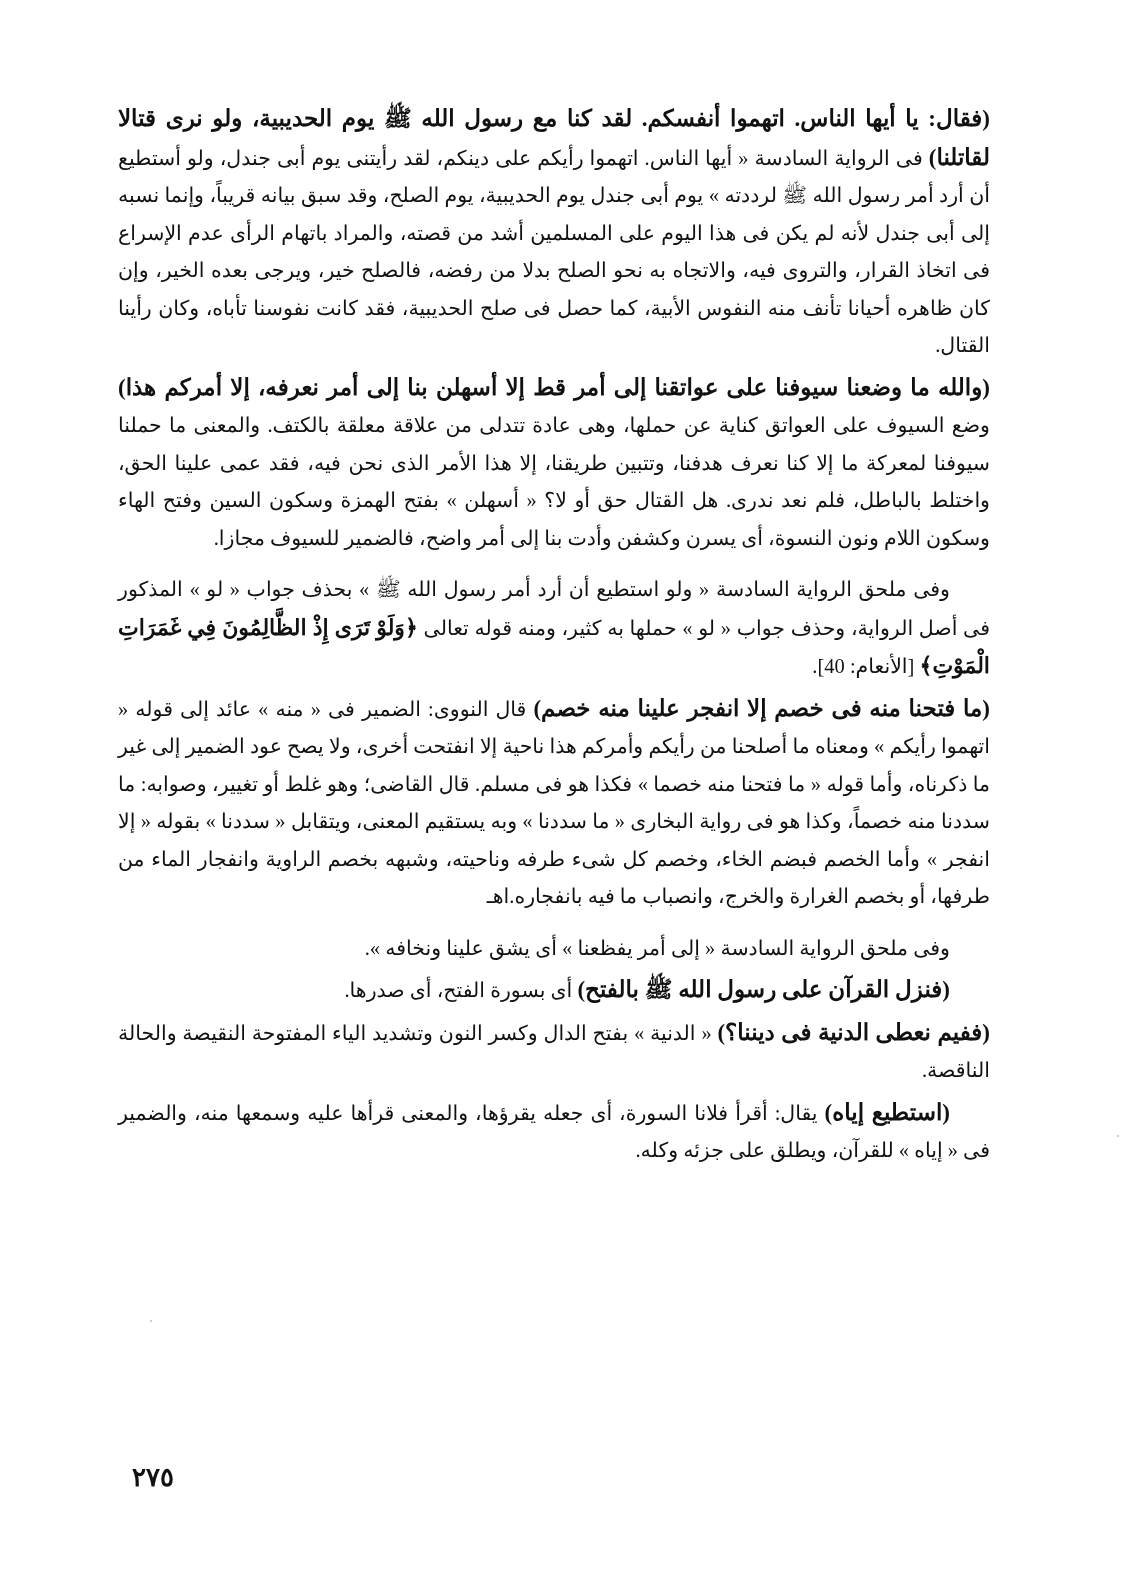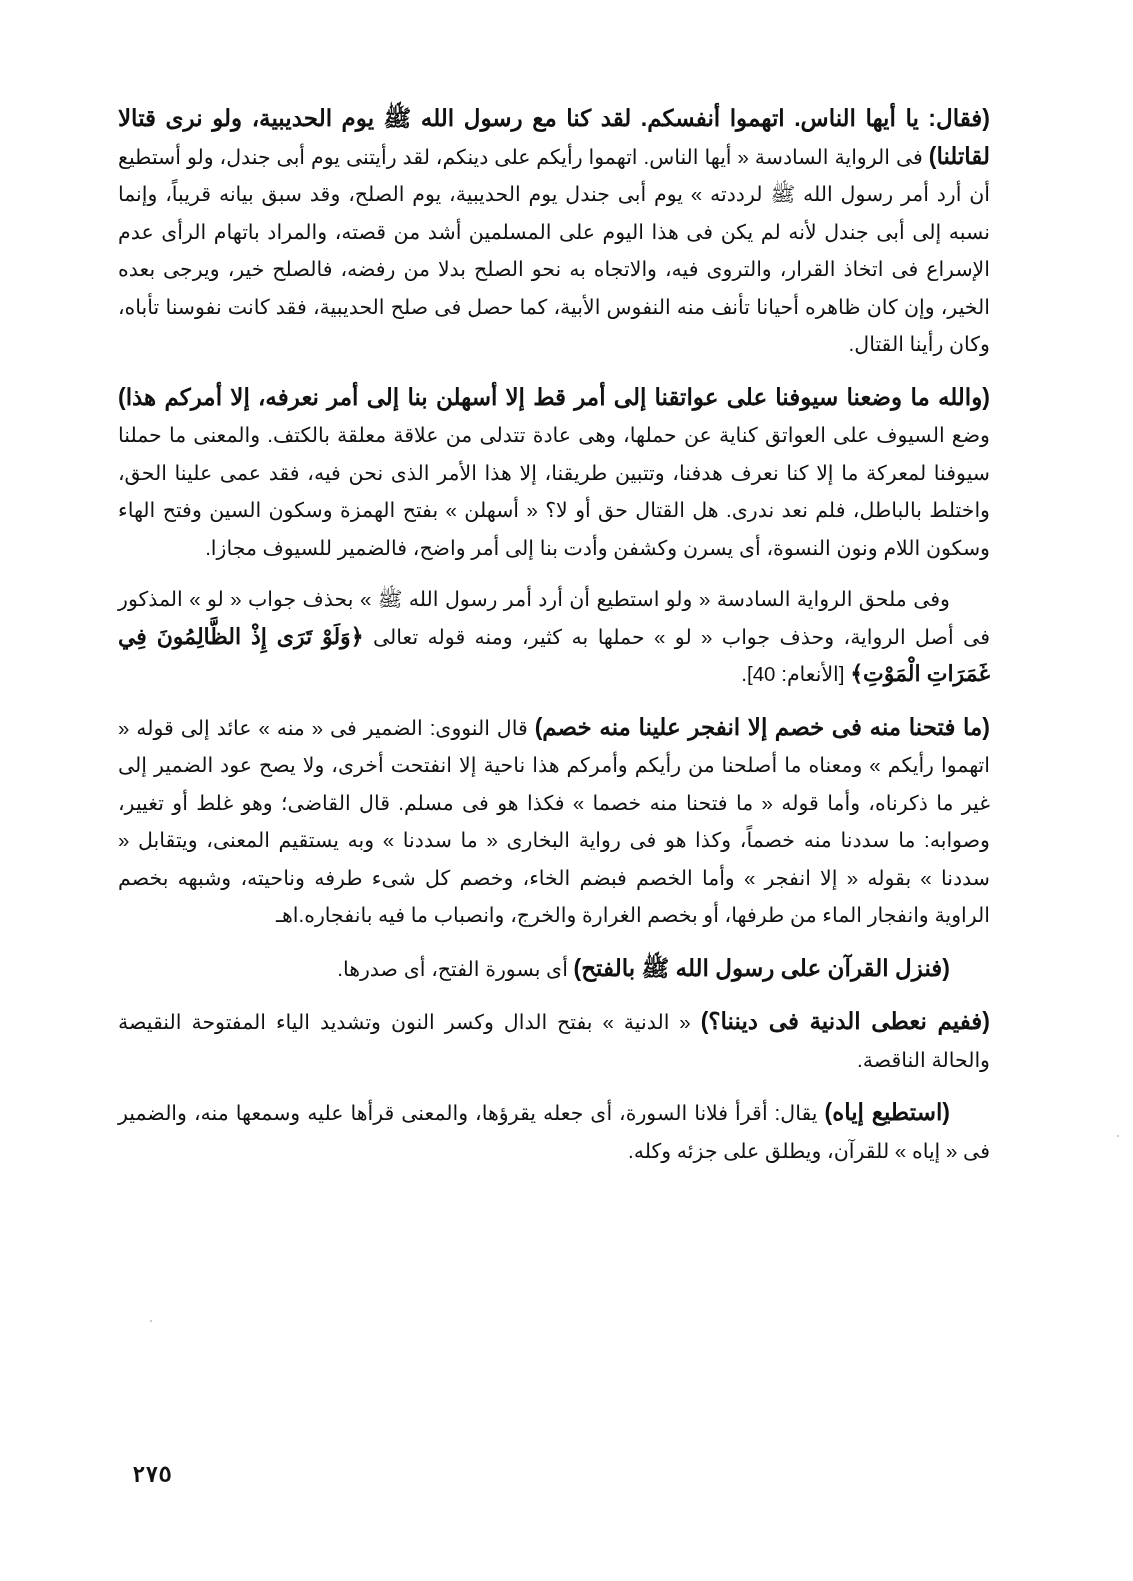--- a/index.html
+++ b/index.html
@@ -1,31 +1,31 @@
 <!DOCTYPE html>
 <html><head>
 <meta charset="utf-8">
 <style>
   html, body { margin:0; padding:0; background:#ffffff; }
   body { width:1133px; height:1581px; position:relative; overflow:hidden; color:#111; }
   .page {
     position:absolute; left:118px; top:100px; width:872px;
     direction:rtl; text-align:justify;
-    font-family:Liberation Sans, sans-serif;
+    font-family:Liberation Serif, serif;
     font-size:20.5px; line-height:37.5px;
   }
   .para { margin:0; }
   .para.indent { text-indent:40px; }
-  .gap { margin-top:16px; }
+  .gap { margin-top:4px; }
   .gap-lg { margin-top:14px; }
   .b { font-weight:bold; font-size:23px; }
   .q { font-weight:bold; font-size:22px; }
   .pagenum {
     position:absolute; left:132px; top:1462px;
-    font-family:Liberation Mono, monospace; font-size:22px; font-weight:bold;
+    font-family:Liberation Sans, sans-serif; font-size:26px; font-weight:bold;
     direction:rtl;
   }
   .dot { position:absolute; width:2px; height:2px; background:#bbb; border-radius:1px; }
 </style>
 </head>
 <body>
 
 <div class="page">
 
   <p class="para">
@@ -37,20 +37,23 @@
   </p>
 
   <p class="para indent gap-lg">
     <span>وفى ملحق الرواية السادسة « ولو استطيع أن أرد أمر رسول الله ﷺ » بحذف جواب « لو » المذكور فى أصل الرواية، وحذف جواب « لو » حملها به كثير، ومنه قوله تعالى </span><span class="q">﴿وَلَوْ تَرَى إِذْ الظَّالِمُونَ فِي غَمَرَاتِ الْمَوْتِ﴾</span><span> [الأنعام: 40].</span>
   </p>
 
   <p class="para gap">
     <span class="b">(ما فتحنا منه فى خصم إلا انفجر علينا منه خصم)</span><span> قال النووى: الضمير فى « منه » عائد إلى قوله « اتهموا رأيكم » ومعناه ما أصلحنا من رأيكم وأمركم هذا ناحية إلا انفتحت أخرى، ولا يصح عود الضمير إلى غير ما ذكرناه، وأما قوله « ما فتحنا منه خصما » فكذا هو فى مسلم. قال القاضى؛ وهو غلط أو تغيير، وصوابه: ما سددنا منه خصماً، وكذا هو فى رواية البخارى « ما سددنا » وبه يستقيم المعنى، ويتقابل « سددنا » بقوله « إلا انفجر » وأما الخصم فبضم الخاء، وخصم كل شىء طرفه وناحيته، وشبهه بخصم الراوية وانفجار الماء من طرفها، أو بخصم الغرارة والخرج، وانصباب ما فيه بانفجاره.اهـ</span>
   </p>
 
+  <p class="para indent gap-lg">
+    <span>وفى ملحق الرواية السادسة « إلى أمر يفظعنا » أى يشق علينا ونخافه ».</span>
+  </p>
 
   <p class="para indent gap">
     <span class="b">(فنزل القرآن على رسول الله ﷺ بالفتح)</span><span> أى بسورة الفتح، أى صدرها.</span>
   </p>
 
   <p class="para gap">
     <span class="b">(ففيم نعطى الدنية فى ديننا؟)</span><span> « الدنية » بفتح الدال وكسر النون وتشديد الياء المفتوحة النقيصة والحالة الناقصة.</span>
   </p>
 
   <p class="para indent gap">

